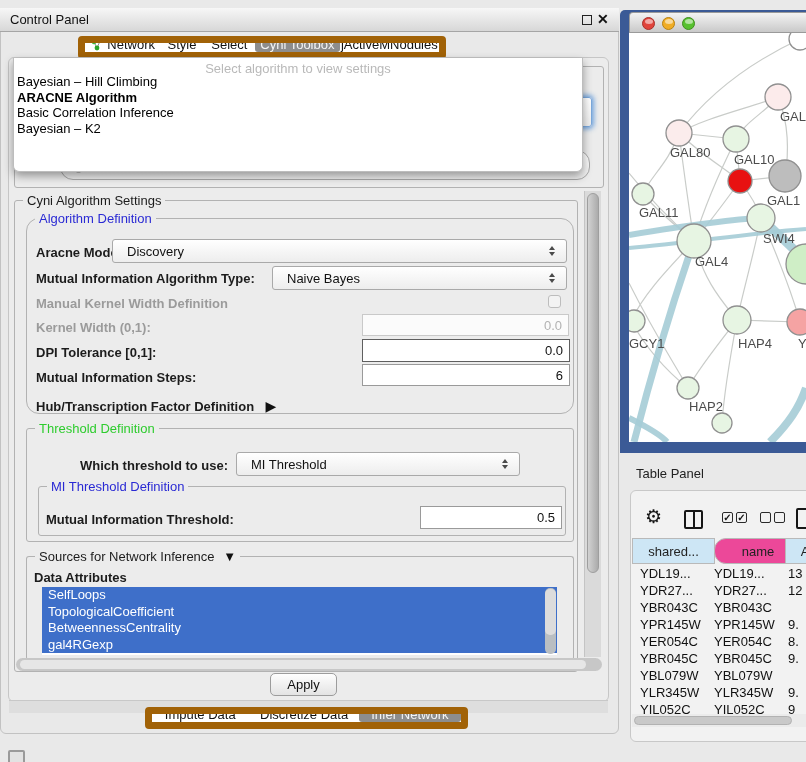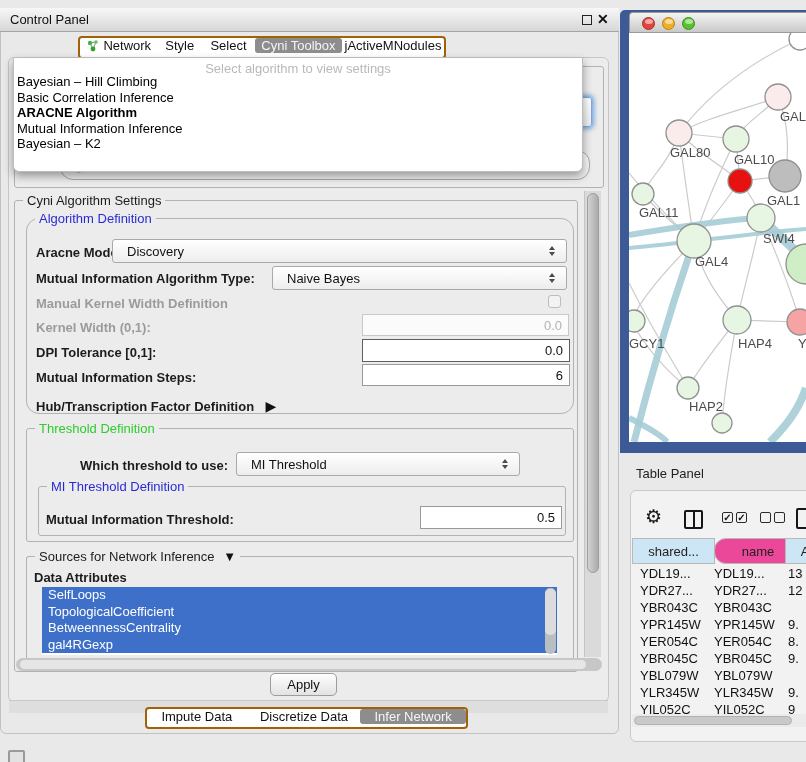--- a/index.html
+++ b/index.html
@@ -7,21 +7,21 @@
   body { font-family:"Liberation Sans", sans-serif; background:#e9e9e9; position:relative; overflow:hidden; }
   .abs { position:absolute; }
   .lbl { font-size:13px; font-weight:bold; color:#1c1c1c; white-space:nowrap; }
   .lbl.dis { color:#9b9b9b; }
   
   .cp-win { left:0; top:8px; width:619px; height:726px; background:#e9e9e9; border:1px solid #c2c2c2; border-radius:0 0 6px 6px; }
   .cp-title { left:0; top:8px; width:619px; height:24px; background:linear-gradient(#f7f7f7,#d7d7d7); border-bottom:1px solid #a5a5a5; }
   .cp-title-text { left:10px; top:12px; font-size:13px; color:#111; }
   .win-float { left:582px; top:15px; width:10px; height:10px; border:1.5px solid #222; background:transparent; }
   
-  .tabstrip { display:flex; align-items:flex-start; background:#fff; border:2px solid #a16207; border-radius:4px; overflow:hidden; }
+  .tabstrip { display:flex; align-items:flex-end; background:#fff; border:7px solid #a16207; border-radius:4px; overflow:hidden; }
   .tabseg { font-size:13px; color:#111; display:flex; align-items:center; justify-content:center; white-space:nowrap; }
   .tabseg.sel { background:#8d8d8d; color:#f5f5f5; border-radius:3px; }
   .tabsep { width:1px; background:#c4c4c4; margin:3px 0; }
   
   .content { left:8px; top:57px; width:601px; height:645px; background:#ececec; border:1px solid #c6c6c6; border-radius:6px; }
   
   .gb { position:absolute; border:1px solid #b2b2b2; border-radius:3px; }
   .lg { position:absolute; top:-8px; left:8px; background:#ececec; padding:0 4px; font-size:13px; color:#1c1c1c; white-space:nowrap; }
   .lg.blue { color:#2a2ad4; }
   .lg.green { color:#2ecc2e; }
@@ -110,23 +110,22 @@
   <span class="val" style="color:#b5b5b5;">galFiltered.sif default node</span>
   <span class="stepper">
       <i class="up"></i>
       <i class="dn"></i>
     </span>
 </div>
 
 <div class="abs dd">
   <div class="dd-prompt">Select algorithm to view settings</div>
   <div class="dd-item">Bayesian – Hill Climbing</div>
+  <div class="dd-item b">ARACNE Algorithm</div>
   <div class="dd-item">Basic Correlation Inference</div>
-  <div class="dd-item b">ARACNE Algorithm</div>
-  <div class="dd-item">Mutual Information Inference</div>
   <div class="dd-item">Bayesian – K2</div>
 </div>
 
 <div class="gb" style="left:14px; top:200px; width:564px; height:472px;">
   <span class="lg">Cyni Algorithm Settings</span>
 </div>
 
 <div class="gb" style="left:26px; top:218px; width:548px; height:196px;border-radius:13px;">
   <span class="lg blue">Algorithm Definition</span>
 </div>

